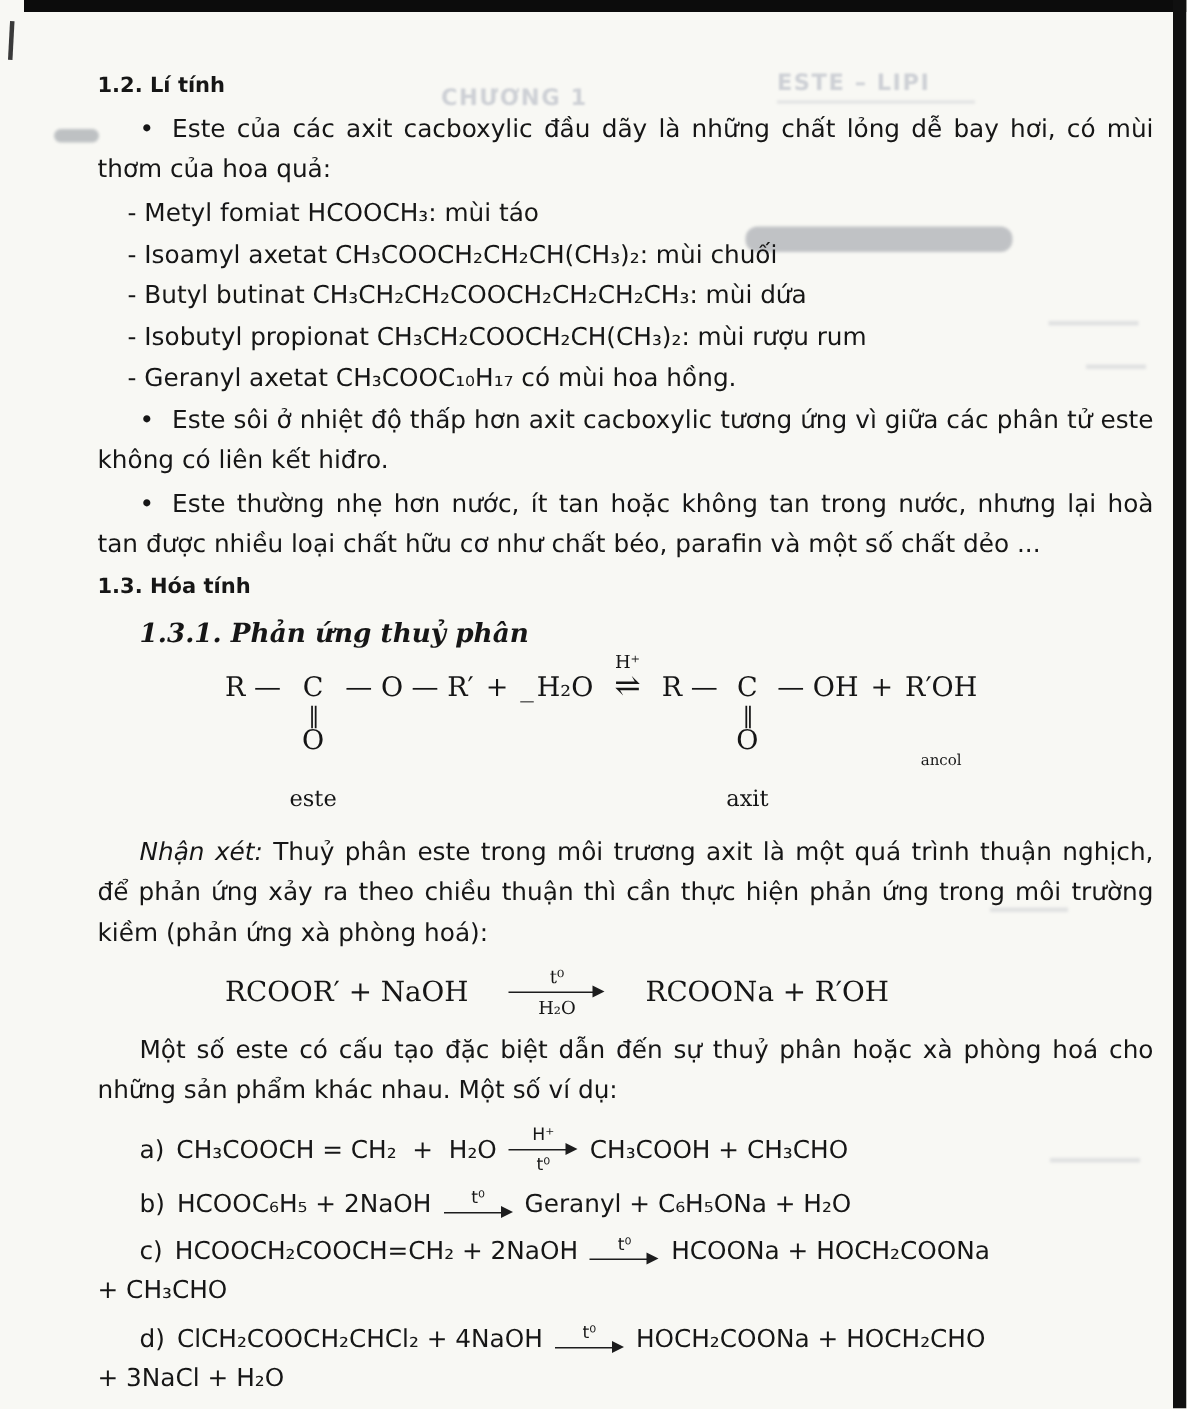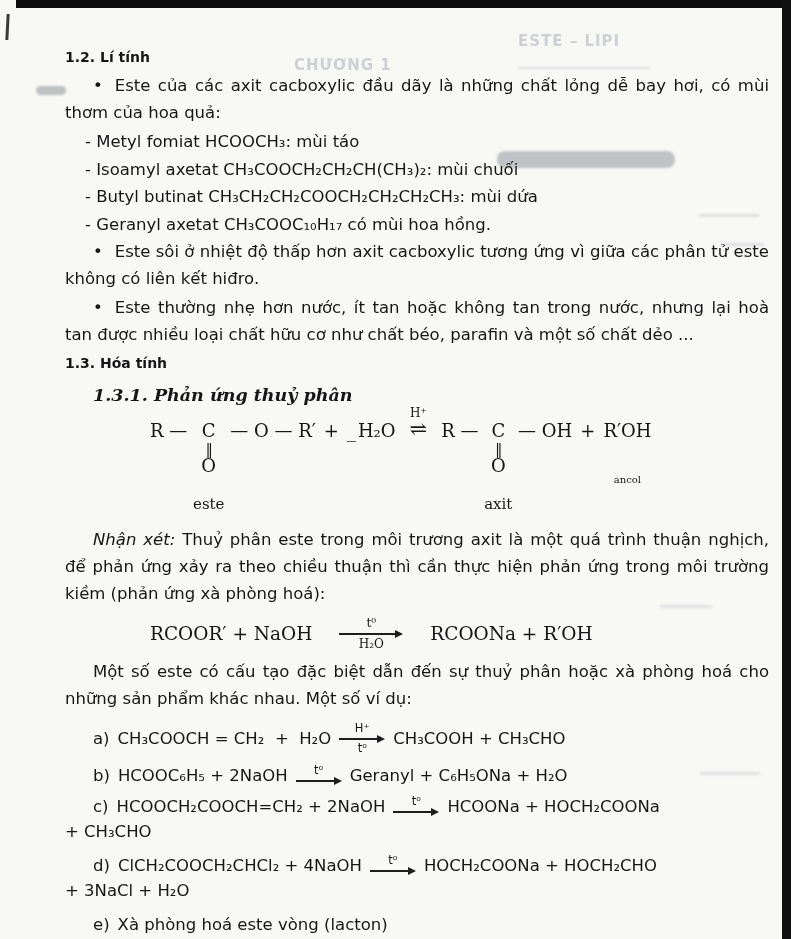--- a/index.html
+++ b/index.html
@@ -71,37 +71,38 @@
   .ex-e{display:flex;gap:8px;font-size:16.5px;margin:12px 0 0 28px;}
 </style>
 </head>
 <body>
 
 <div class="scan-top"></div>
 <div class="scan-right"></div>
 <div class="scan-left-tick"></div>
 <div class="smudge" style="left:36px;top:86px;width:30px;height:9px;opacity:.55;"></div>
 <div class="bleed-text" style="left:294px;top:56px;">CHƯƠNG 1</div>
-<div class="bleed-text" style="left:518px;top:32px;">ESTE – LIPI</div>
+<div class="bleed-text" style="left:518px;top:46px;">ESTE – LIPI</div>
 <div class="bleed-line" style="left:518px;top:67px;width:132px;height:2px;"></div>
 <div class="bleed-box" style="left:497px;top:151px;width:178px;height:17px;"></div>
 <div class="bleed-line" style="left:699px;top:214px;width:60px;height:3px;"></div>
 <div class="bleed-line" style="left:724px;top:243px;width:40px;height:3px;"></div>
 <div class="bleed-line" style="left:660px;top:605px;width:52px;height:3px;"></div>
 <div class="bleed-line" style="left:700px;top:772px;width:60px;height:3px;"></div>
 
 <div class="content">
 
   <div class="sec-heading">1.2. Lí tính</div>
 
   <p class="para"><span class="bullet">•</span><span>Este của các axit cacboxylic đầu dãy là những chất lỏng dễ bay hơi, có mùi thơm của hoa quả:</span></p>
 
   <div class="dash-item">- Metyl fomiat HCOOCH₃: mùi táo</div>
   <div class="dash-item">- Isoamyl axetat CH₃COOCH₂CH₂CH(CH₃)₂: mùi chuối</div>
   <div class="dash-item">- Butyl butinat CH₃CH₂CH₂COOCH₂CH₂CH₂CH₃: mùi dứa</div>
+  <div class="dash-item">- Isobutyl propionat CH₃CH₂COOCH₂CH(CH₃)₂: mùi rượu rum</div>
   <div class="dash-item">- Geranyl axetat CH₃COOC₁₀H₁₇ có mùi hoa hồng.</div>
 
   <p class="para"><span class="bullet">•</span><span>Este sôi ở nhiệt độ thấp hơn axit cacboxylic tương ứng vì giữa các phân tử este không có liên kết hiđro.</span></p>
 
   <p class="para"><span class="bullet">•</span><span>Este thường nhẹ hơn nước, ít tan hoặc không tan trong nước, nhưng lại hoà tan được nhiều loại chất hữu cơ như chất béo, parafin và một số chất dẻo ...</span></p>
 
   <div class="sec-heading">1.3. Hóa tính</div>
   <div class="subsec-heading">1.3.1. Phản ứng thuỷ phân</div>
 
   <div class="hydro">

